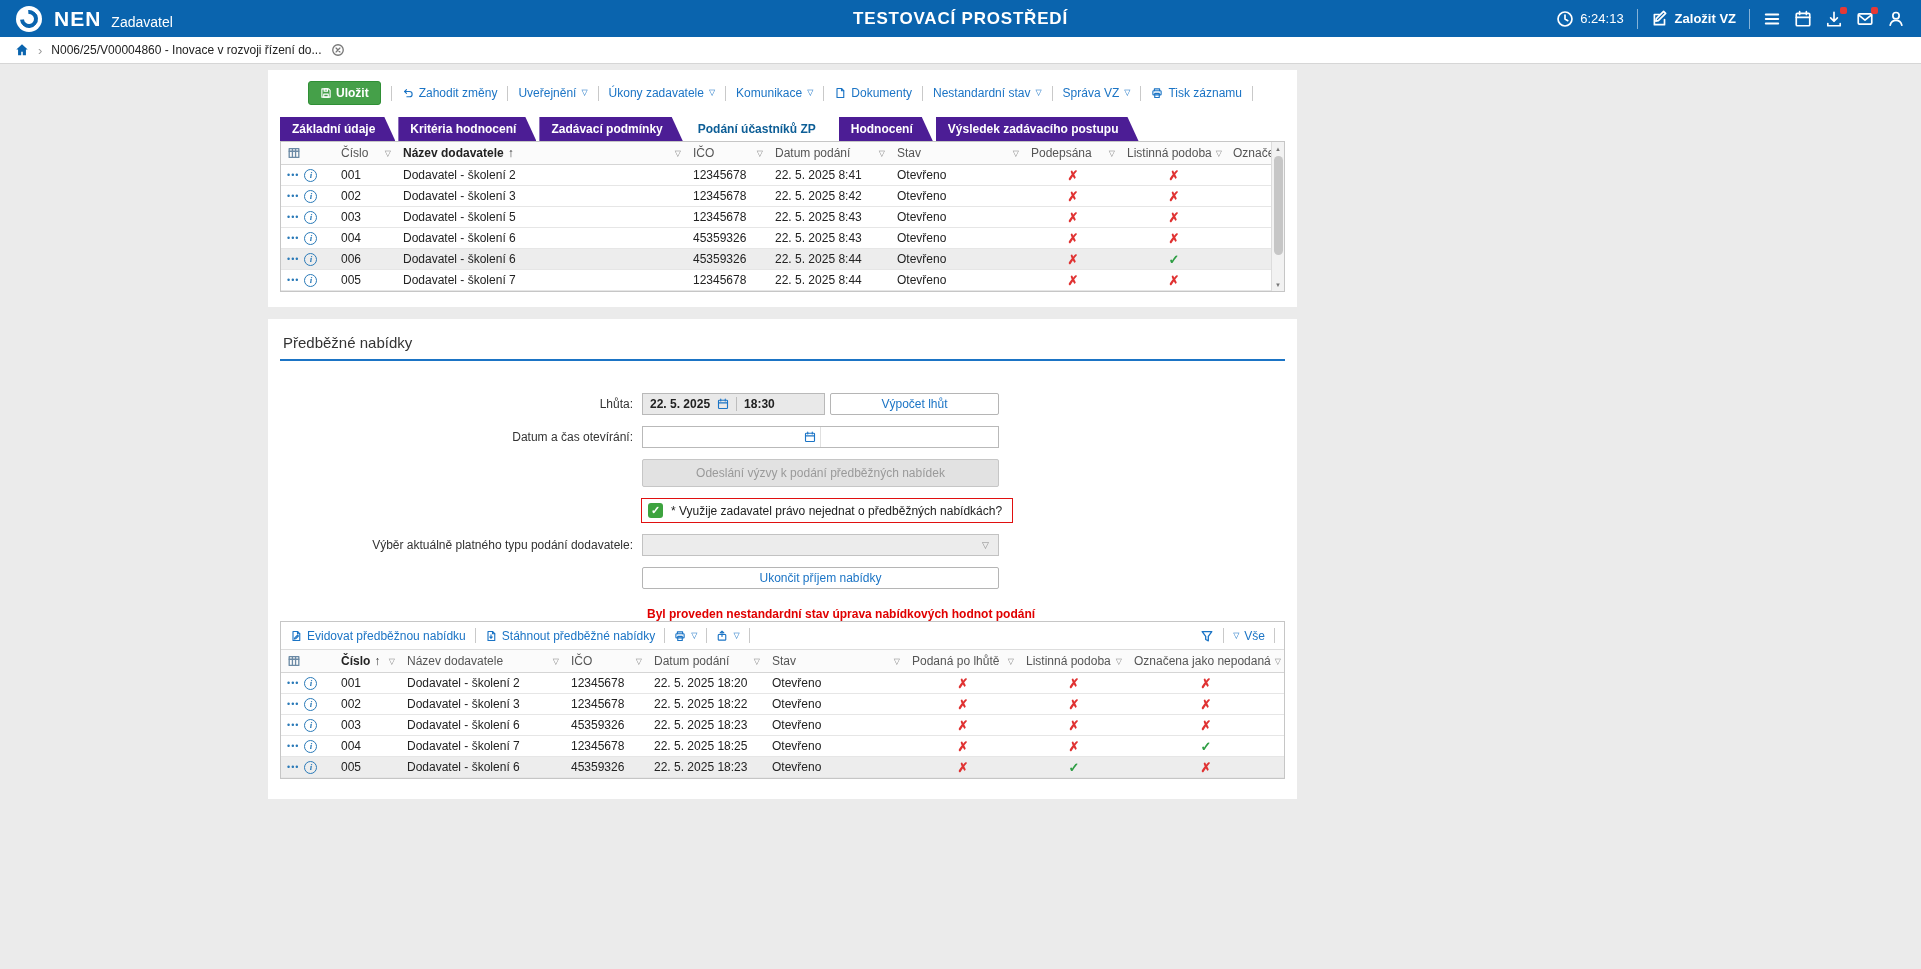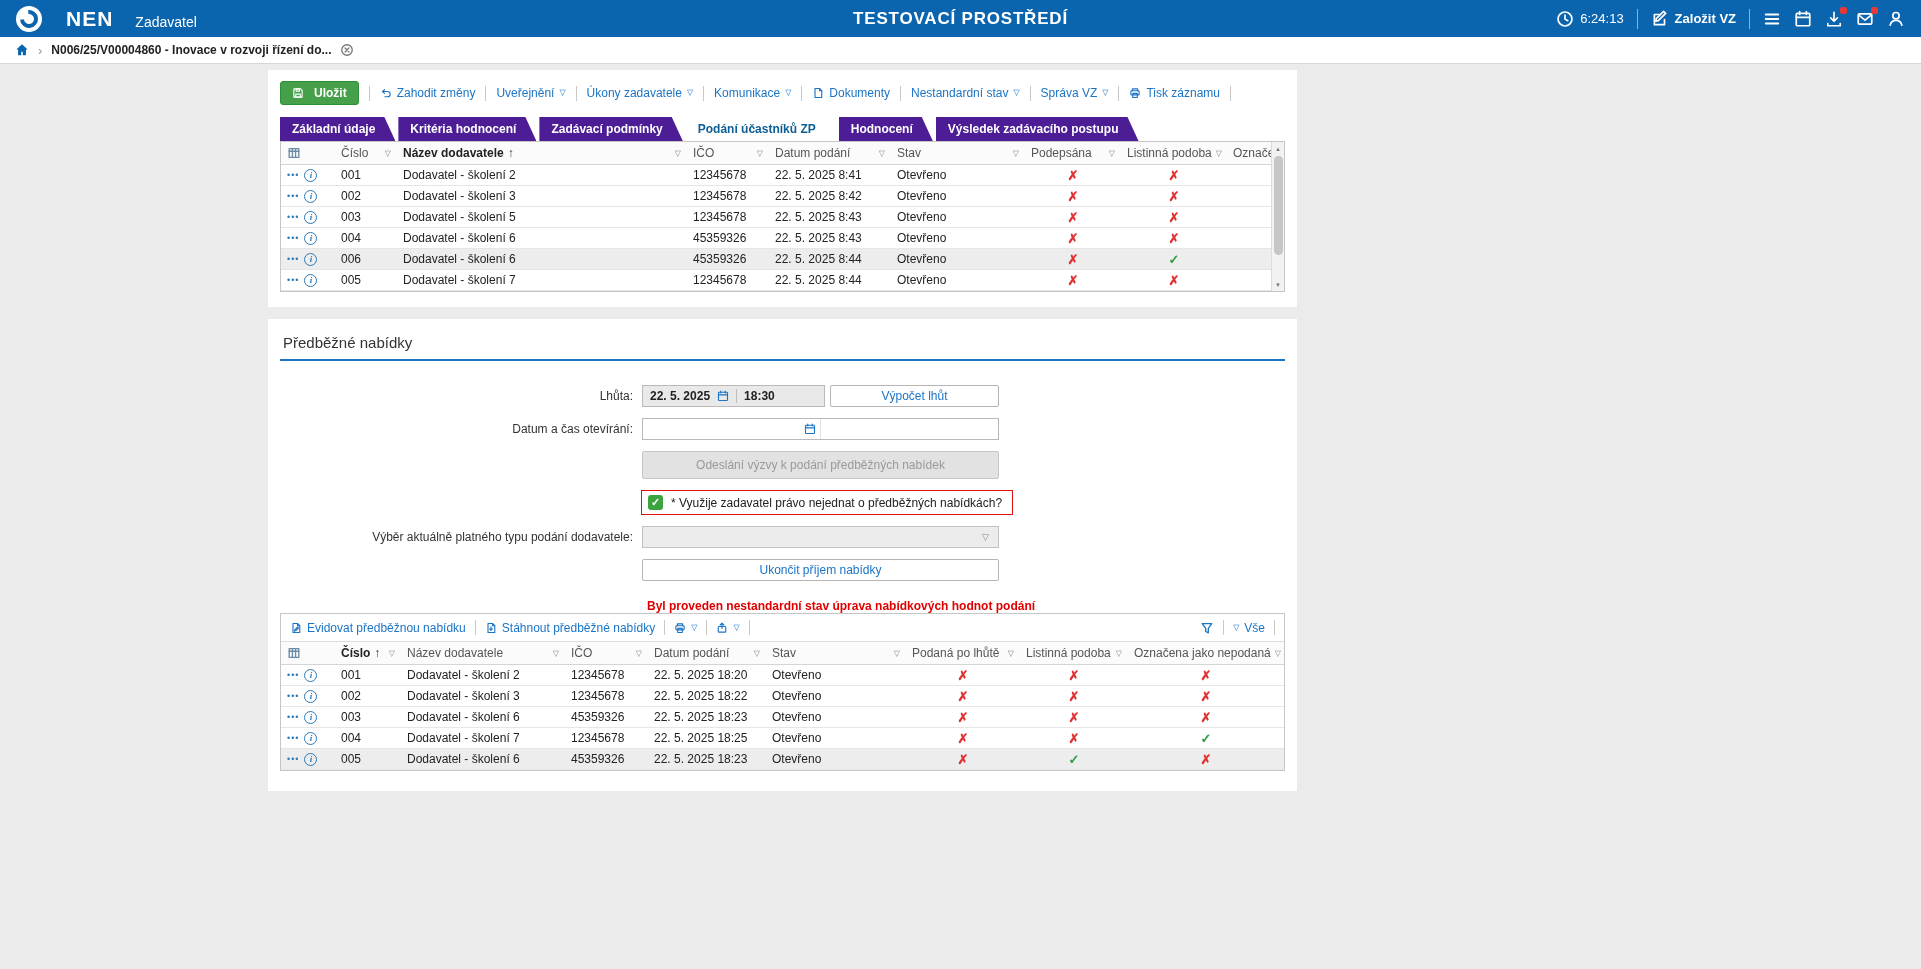--- a/index.html
+++ b/index.html
@@ -9,49 +9,49 @@
     font-family:"Liberation Sans", sans-serif;
     font-size:12px; color:#222; background:#ebebeb;
   }
   svg { display:block; }
   .ic { width:18px; height:18px; stroke:currentColor; fill:none; stroke-width:1.5; stroke-linecap:round; stroke-linejoin:round; }
   .ic-sm { width:14px; height:14px; stroke:currentColor; fill:none; stroke-width:1.5; stroke-linecap:round; stroke-linejoin:round; }
   .ic-xs { width:12px; height:12px; stroke:currentColor; fill:none; stroke-width:1.5; stroke-linecap:round; stroke-linejoin:round; }
 
   
   .topbar { height:37px; background:#0a64ae; color:#fff; display:flex; align-items:center; padding:0 16px; position:relative; }
-  .logo-wrap { display:flex; align-items:center; gap:24px; }
+  .logo-wrap { display:flex; align-items:center; gap:12px; }
   .logo-circle { width:26px; height:26px; background:#fff; border-radius:50%; position:relative; flex:0 0 auto; }
   .logo-circle::after { content:""; position:absolute; inset:4px; border:4px solid #0a64ae; border-left-color:transparent; border-radius:50%; transform:rotate(40deg); }
   .logo-text { font-size:21px; font-weight:bold; letter-spacing:1px; line-height:1; }
   .logo-sub { font-size:14px; align-self:flex-end; padding-bottom:2px; margin-left:-2px; }
   .env-title { position:absolute; left:50%; transform:translateX(-50%); font-size:17px; font-weight:bold; letter-spacing:.8px; white-space:nowrap; }
   .topbar-right { margin-left:auto; display:flex; align-items:center; gap:13px; }
   .tb-item { display:flex; align-items:center; gap:6px; font-size:13px; cursor:pointer; }
   .tb-item.bold { font-weight:bold; }
   .tb-sep { width:1px; height:20px; background:rgba(255,255,255,.5); }
   .badge-host { position:relative; }
   .badge { position:absolute; top:-3px; right:-4px; width:7px; height:7px; background:#e53935; border-radius:2px; }
 
   
   .breadcrumb { height:27px; background:#fff; border-bottom:1px solid #d6d6d6; display:flex; align-items:center; gap:9px; padding:0 15px; }
   .crumb-home { color:#0a64ae; cursor:pointer; }
   .crumb-chev { color:#999; font-size:13px; }
-  .crumb-text { font-weight:bold; cursor:pointer; }
+  .crumb-text { font-weight:normal; cursor:pointer; }
   .crumb-close { color:#777; cursor:pointer; }
 
   
   .main { padding:6px 0 0 268px; }
   .panel { width:1029px; background:#fff; }
   .panel1 { padding:9px 12px 15px; }
   .panel2 { margin-top:12px; padding:12px 12px 20px; }
 
   
   .cmd-toolbar { display:flex; align-items:center; gap:10px; height:28px; }
-  .btn-save { background:#45a049; border:1px solid #2f8f35; color:#fff; font-weight:bold; font-size:12px; height:24px; padding:0 11px; border-radius:3px; display:inline-flex; align-items:center; gap:10px; cursor:pointer; }
+  .btn-save { background:#45a049; border:1px solid #2f8f35; color:#fff; font-weight:bold; font-size:12px; height:24px; padding:0 11px; border-radius:3px; display:inline-flex; align-items:center; gap:4px; cursor:pointer;margin-left:28px; }
   .tlink { color:#1b74c5; display:inline-flex; align-items:center; gap:5px; cursor:pointer; white-space:nowrap; }
   .caret { font-size:8px; line-height:1; }
   .vline { width:1px; height:15px; background:#c9c9c9; }
 
   
   .tabs { display:flex; gap:3px; margin-top:10px; }
   .tab { background:#4c1d95; color:#fff; font-weight:bold; font-size:12px; padding:5px 20px 5px 12px; clip-path:polygon(0 0, calc(100% - 11px) 0, 100% 100%, 0 100%); cursor:pointer; white-space:nowrap; }
   .tab.active { background:#fff; color:#0d5e96; }
 
   
@@ -80,21 +80,21 @@
   .t2-datum{width:118px}.t2-stav{width:140px}.t2-pod{width:114px}.t2-list{width:108px}.t2-ozn{flex:1}
 
   
   .vscroll { position:absolute; top:0; right:0; bottom:0; width:13px; background:#f2f2f2; border-left:1px solid #dcdcdc; display:flex; flex-direction:column; align-items:center; cursor:pointer; }
   .vs-btn { height:13px; width:100%; display:flex; align-items:center; justify-content:center; font-size:6px; color:#777; }
   .vs-track { flex:1; width:100%; display:flex; justify-content:center; padding:1px 0; }
   .vs-thumb { width:9px; height:82%; background:#c6c6c6; border-radius:5px; }
 
   
   .section-h1 { font-size:15px; color:#333; padding:3px 3px 8px; border-bottom:2px solid #1b74c5; }
-  .form { padding:24px 0 0; }
+  .form { padding:32px 0 0; }
   .frow { display:flex; align-items:center; margin-bottom:11px; }
   .flabel { width:362px; text-align:right; padding-right:9px; color:#333; }
   .lhuta-wrap { display:flex; align-items:center; width:357px; }
   .lhuta-field { display:flex; align-items:center; width:183px; height:22px; border:1px solid #b9b9b9; background:#e9e9e9; padding:0 7px; gap:7px; font-weight:bold; color:#222; }
   .lhuta-field .cal { color:#1b74c5; cursor:pointer; }
   .lhuta-div { width:1px; height:14px; background:#bdbdbd; }
   .btn-vypocet { width:169px; margin-left:5px; }
   .btn-white { height:22px; background:#fff; border:1px solid #b5b5b5; border-radius:2px; color:#1b74c5; display:flex; align-items:center; justify-content:center; cursor:pointer; }
   .open-field { width:357px; height:22px; border:1px solid #b9b9b9; background:#fff; display:flex; align-items:center; }
   .open-left { width:50%; height:100%; display:flex; align-items:center; justify-content:flex-end; padding-right:4px; border-right:1px solid #e0e0e0; }

